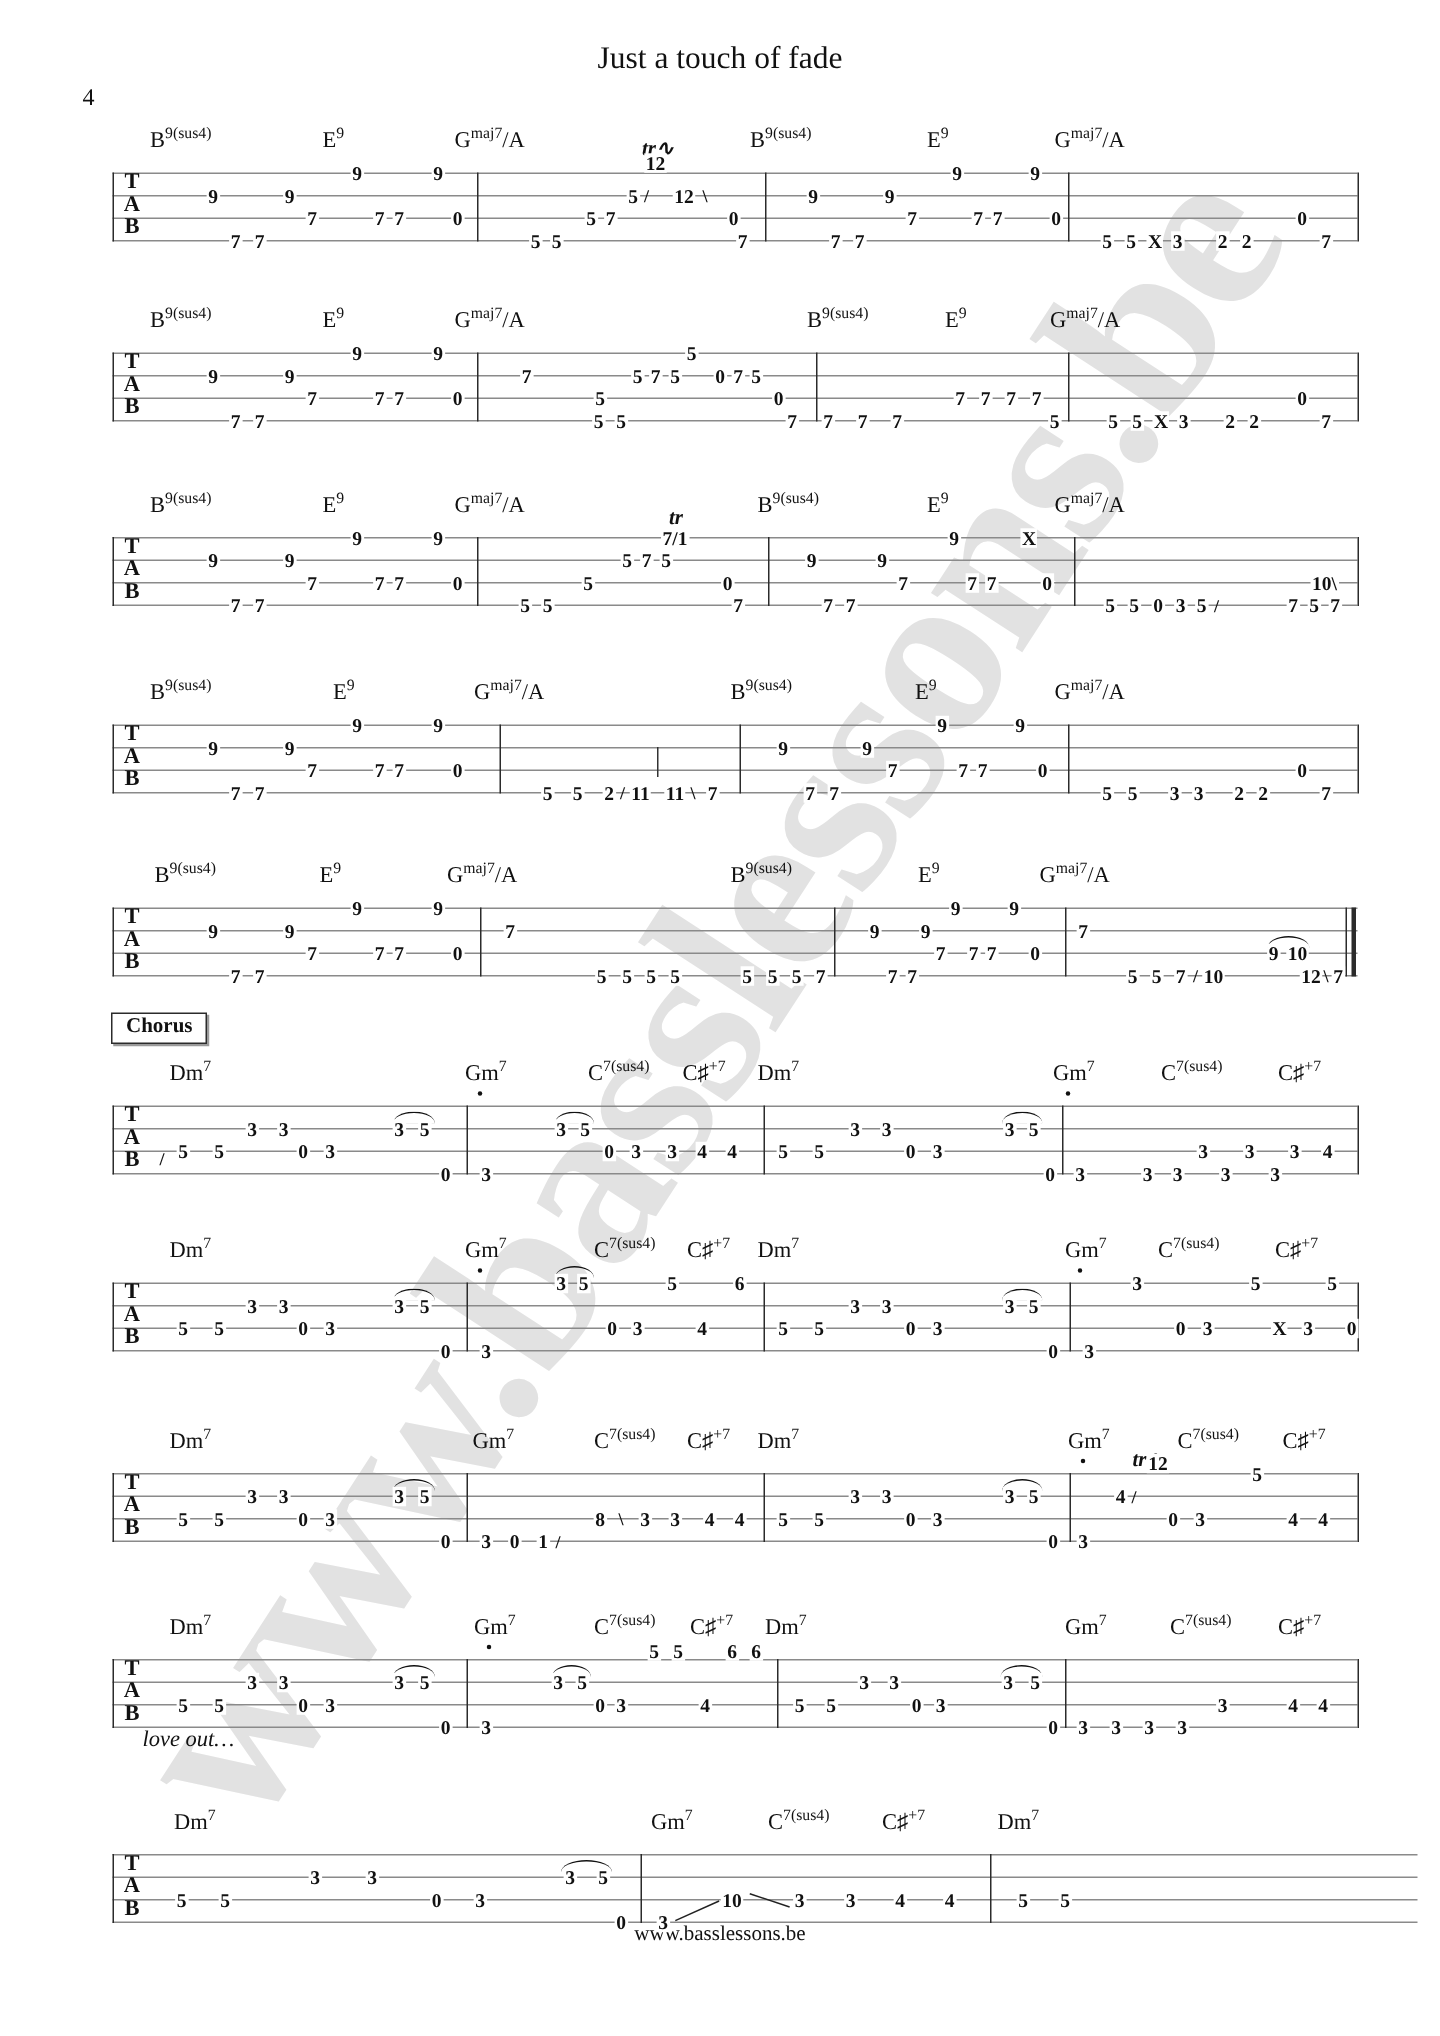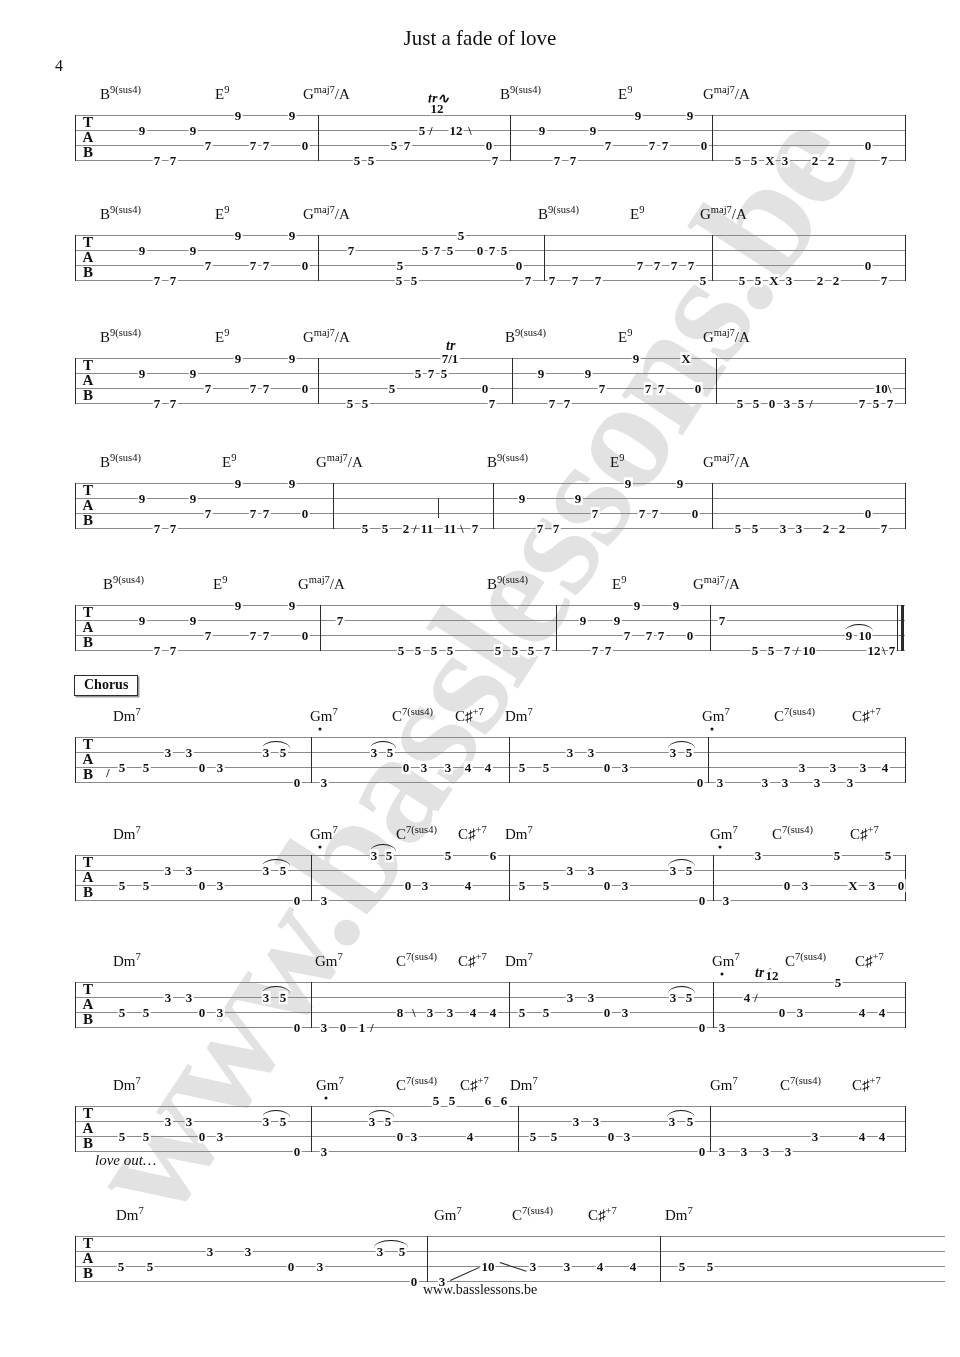--- a/index.html
+++ b/index.html
@@ -36,21 +36,21 @@
         font:bold 14px "Liberation Serif","DejaVu Serif",serif;background:#fff;}
   .fade-out{position:absolute;left:95px;top:1152px;font:italic 15px "Liberation Serif","DejaVu Serif",serif;}
   .footer-url{position:absolute;left:50%;top:1282px;transform:translateX(-50%);font-size:14px;}
 </style>
 </head>
 <body>
 
 <div id="page">
   <div id="watermark">www.basslessons.be</div>
   <div id="score">
-    <div class="page-title">Just a fade of love</div>
+    <div class="page-title">Just a touch of fade</div>
     <div class="page-number">4</div>
     <div class="chorus-box">Chorus</div>
     <div class="fade-out">love out…</div>
     <div class="footer-url">www.basslessons.be</div>
   <div class="staff-line" style="left: 75px; top: 115px; width: 830px; background: rgb(138, 138, 138);"></div>
       <div class="staff-line" style="left: 75px; top: 130px; width: 830px; background: rgb(138, 138, 138);"></div>
       <div class="staff-line" style="left: 75px; top: 145px; width: 830px; background: rgb(138, 138, 138);"></div>
       <div class="staff-line" style="left: 75px; top: 160px; width: 830px; background: rgb(138, 138, 138);"></div>
       <div class="barline" style="left: 75px; top: 115px; height: 46px;"></div>
       <div class="barline" style="left: 318px; top: 115px; height: 46px;"></div>

